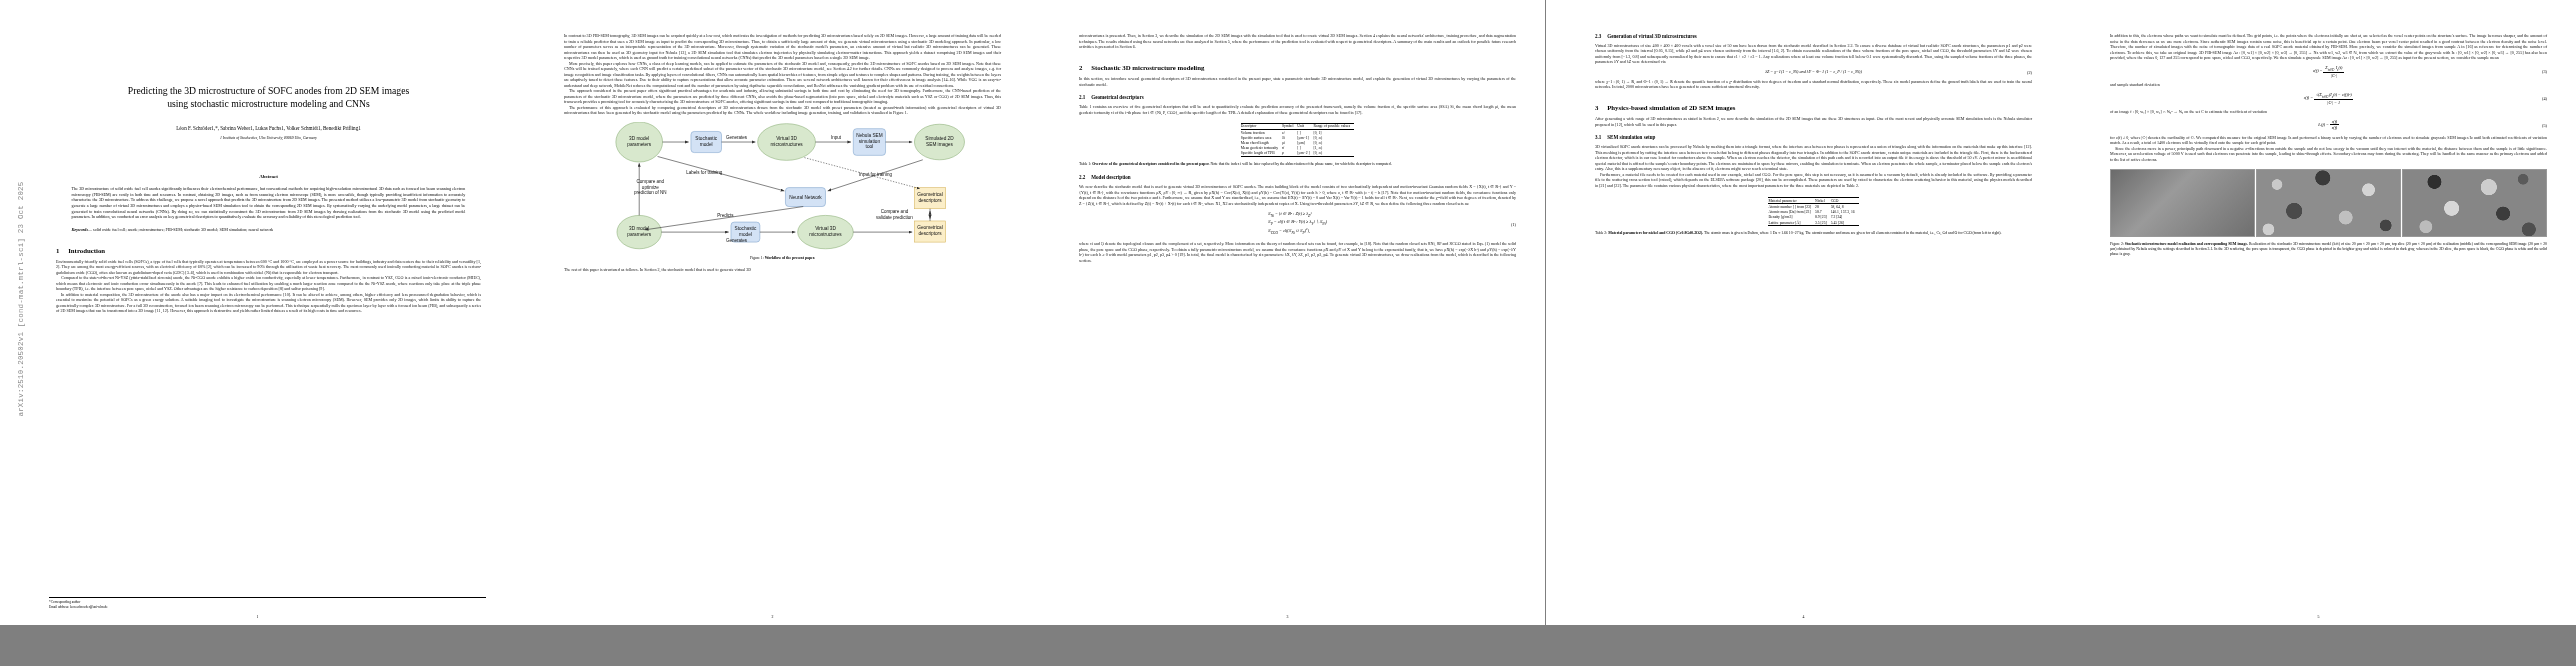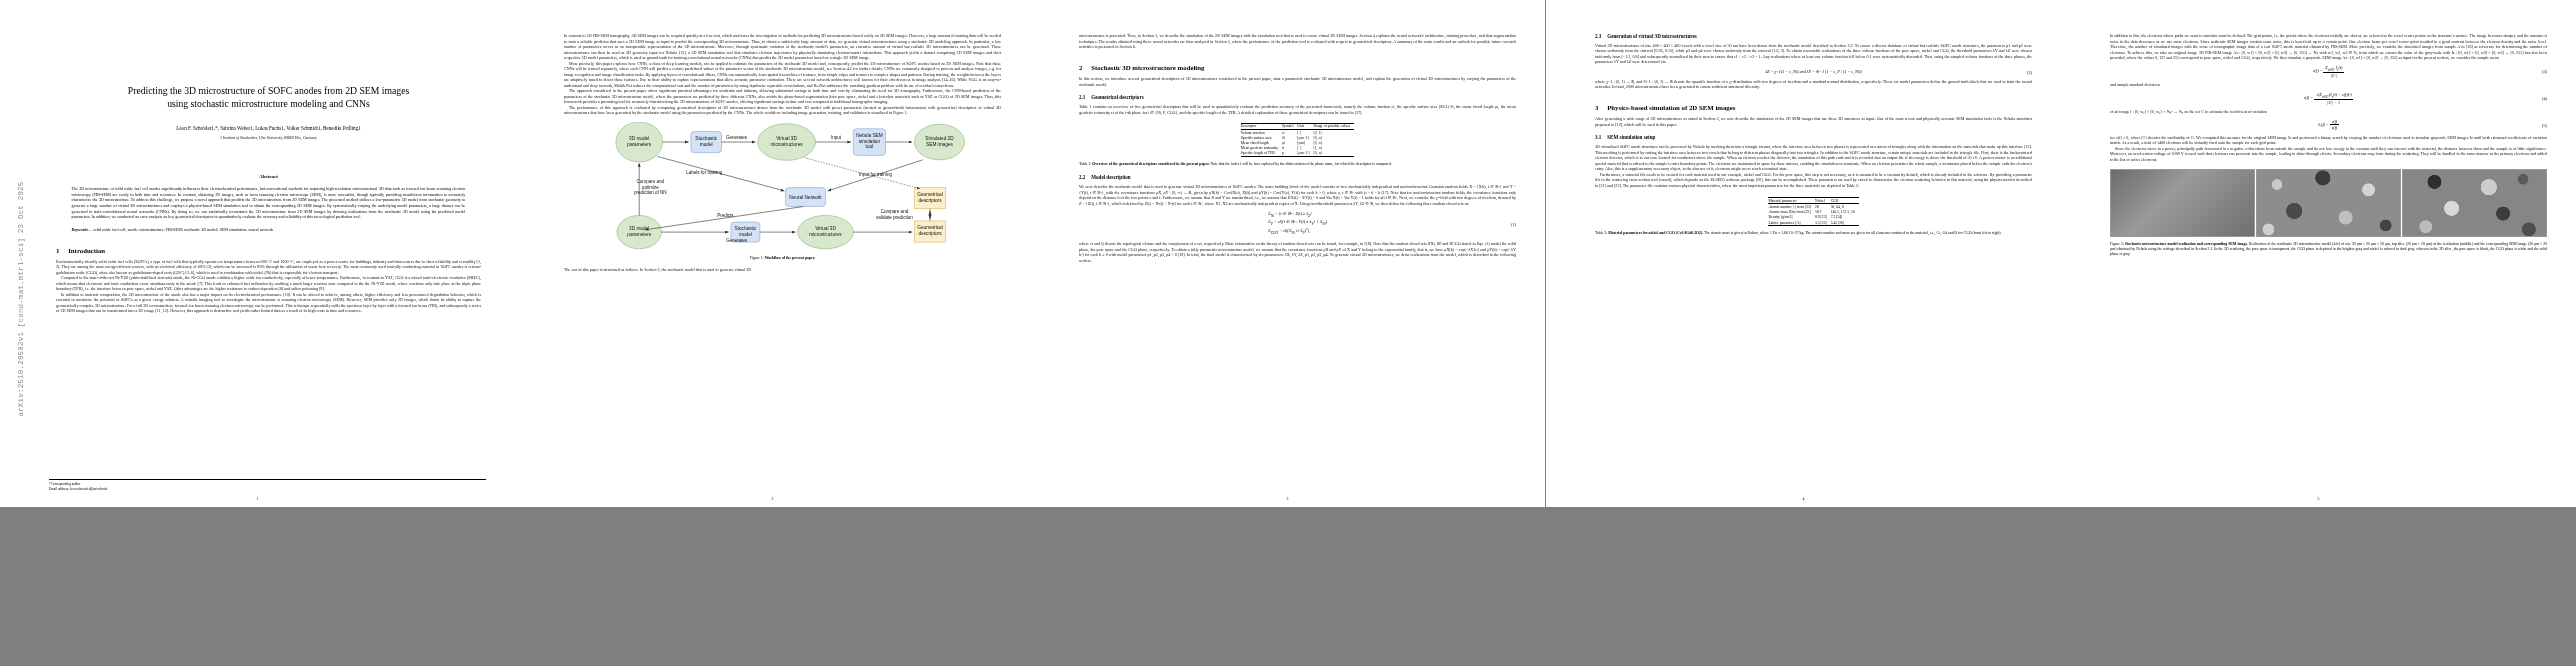--- a/index.html
+++ b/index.html
@@ -1,18 +1,18 @@
 <!DOCTYPE html>
 <html style="font-size:9px"><head>
 <meta charset="utf-8">
 <style>
   html,body{margin:0;padding:0;background:#7c7c7c;}
   body{font-family:"Liberation Serif",serif;}
   .sheet{position:relative;width:2576px;height:667px;background:#7f7f7f;overflow:hidden;}
-  .page{position:absolute;top:0;width:515px;height:507px;background:#ffffff;}
+  .page{position:absolute;top:0;width:515px;height:625px;background:#ffffff;}
   .p1{left:0}.p2{left:515px}.p3{left:1030px}.p4{left:1546px}.p5{left:2061px}
   .pg-inner{position:absolute;left:49px;right:29px;top:33px;bottom:29px;}
   .p1 .pg-inner{left:56px;right:34px;}
   .col{font-size:4.1px;line-height:1.345;text-align:justify;color:#101010;
        hyphens:auto;-webkit-hyphens:auto;}
   .ttl{font-size:9.7px;text-align:center;line-height:1.38;margin:51px 0 0 0;font-weight:400;}
   .auth{font-size:5.1px;text-align:center;margin-top:14.5px;}
   .affil{font-size:3.8px;text-align:center;font-style:italic;margin-top:5px;}
   .abs-h{font-size:5px;font-weight:bold;text-align:center;margin:34px 0 7.2px 0;}
   .abs{font-size:4.1px;line-height:1.35;text-align:justify;margin:0 15.6px;}

